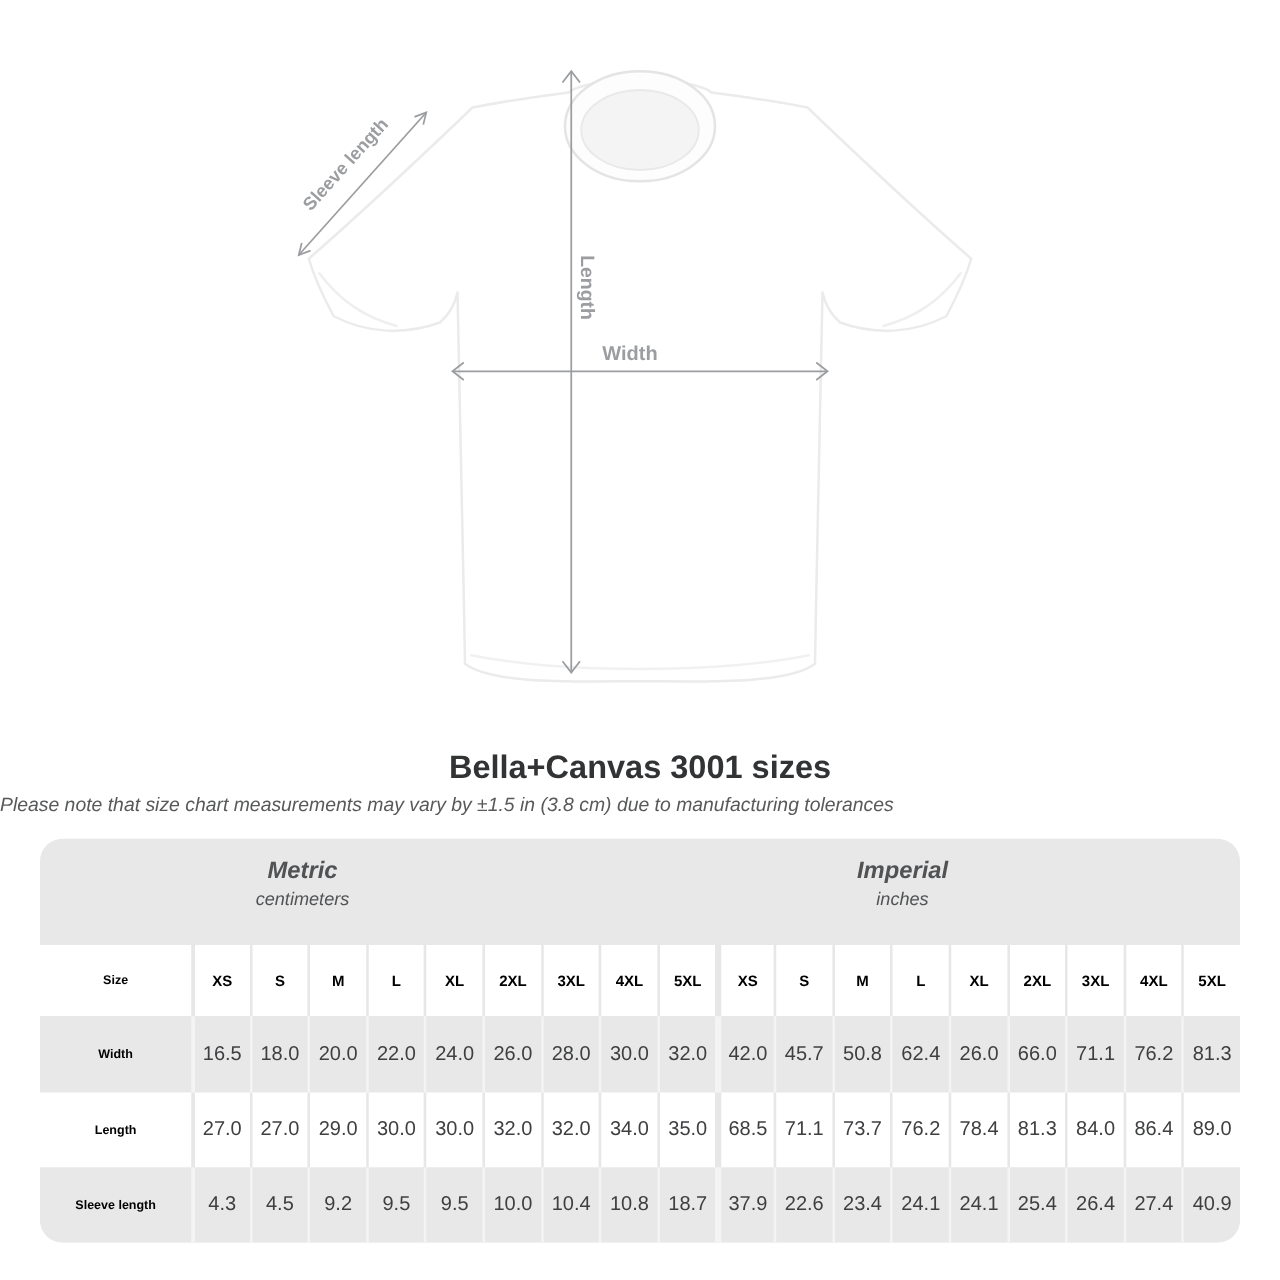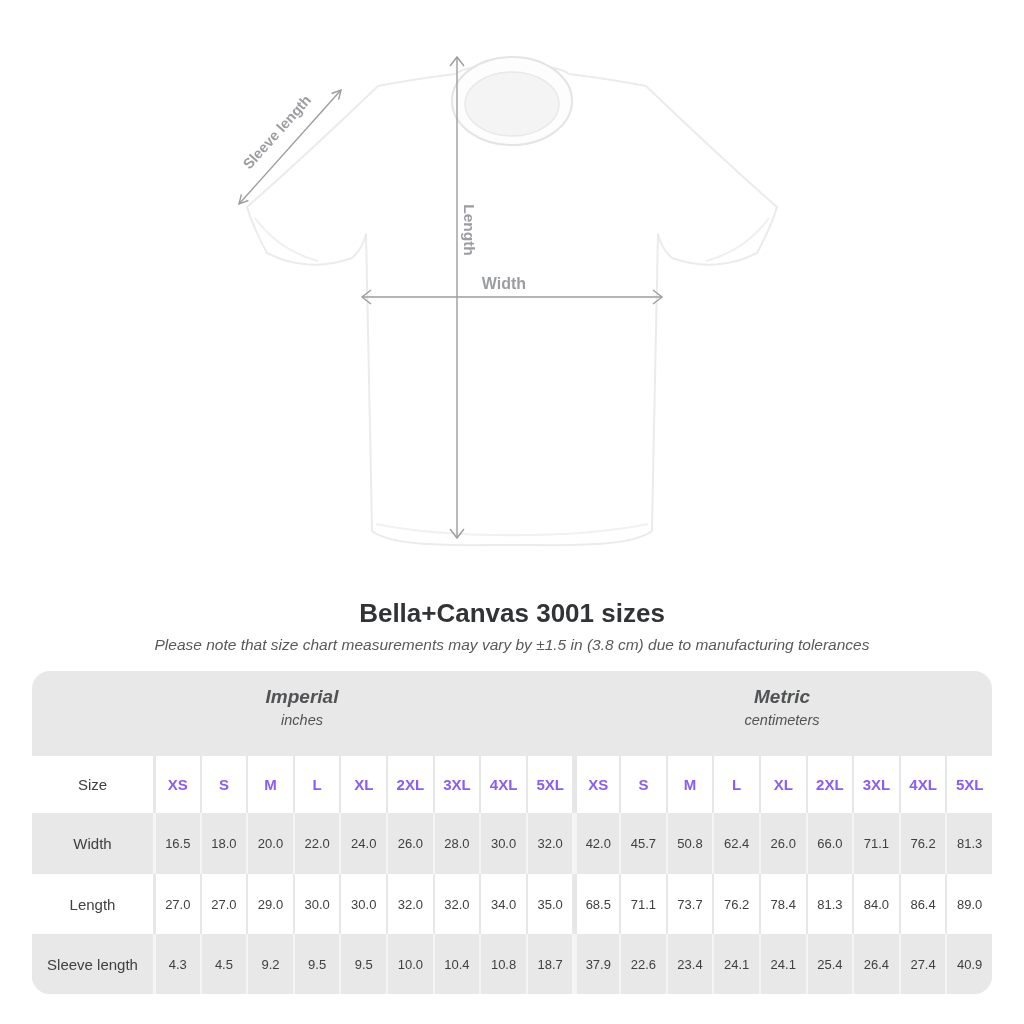--- a/index.html
+++ b/index.html
@@ -24,21 +24,21 @@
   .length-label { left:469px; top:230px; font-size:15.5px;
     transform:translate(-50%,-50%) rotate(90deg); }
   .width-label  { left:504px; top:284px; font-size:16px; }
 
   
   .chart-title {
     margin:20px 0 0 0; text-align:center;
     font-size:26px; font-weight:bold; color:#323335;
   }
   .chart-subtitle {
-    margin:7px 0 0 0; text-align:center;
+    margin:7px 0 0 0; text-align:left;
     font-size:15.5px; font-style:italic; color:#58595b;
   }
 
   
   .size-table {
     position:relative; width:960px; margin:17px auto 0 auto;
     background:#e8e8e8; border-radius:18px; overflow:hidden;
   }
   .unit-band { display:flex; height:85px; }
   .unit-group { text-align:center; padding-top:15px; color:#515254; }
@@ -48,23 +48,23 @@
   .unit-sub  { font-size:14.5px; font-style:italic; margin-top:4px; }
 
   .size-grid {
     display:grid;
     grid-template-columns:121px repeat(18, 1fr);
     grid-template-rows:57px 61px 60px 60px;
   }
   .cell { display:flex; align-items:center; justify-content:center; }
   .row-white { background:#ffffff; }
   .row-gray  { background:#e8e8e8; }
-  .label-cell { font-size:15px; font-weight:normal; color:#404040; }
-  .head-cell  { font-size:15px;  font-weight:bold; color:#8b5cf6; }
-  .data-cell  { font-size:13px; color:#3e3f41; }
+  .label-cell { font-size:10px; font-weight:bold; color:#000000; }
+  .head-cell  { font-size:12px;  font-weight:bold; color:#000000; }
+  .data-cell  { font-size:16px; color:#3e3f41; }
   .data-cell, .head-cell { border-left:2px solid transparent; }
   .head-cell.row-white, .data-cell.row-white { border-left-color:#e7e7e7; }
   .head-cell.row-gray,  .data-cell.row-gray  { border-left-color:#f4f4f4; }
   .first-data   { border-left-width:3px !important; }
   .metric-start { border-left-width:5px !important; }
 </style>
 </head>
 <body>
 
 <div class="diagram">
@@ -116,27 +116,27 @@
   <div class="dim-label sleeve-label">Sleeve length</div>
   <div class="dim-label length-label">Length</div>
   <div class="dim-label width-label">Width</div>
 </div>
 
 <h1 class="chart-title">Bella+Canvas 3001 sizes</h1>
 <p class="chart-subtitle">Please note that size chart measurements may vary by ±1.5 in (3.8 cm) due to manufacturing tolerances</p>
 
 <div class="size-table">
   <div class="unit-band">
+    <div class="unit-group unit-metric">
+      <div class="unit-name">Metric</div>
+      <div class="unit-sub">centimeters</div>
+    </div>
     <div class="unit-group unit-imperial">
       <div class="unit-name">Imperial</div>
       <div class="unit-sub">inches</div>
-    </div>
-    <div class="unit-group unit-metric">
-      <div class="unit-name">Metric</div>
-      <div class="unit-sub">centimeters</div>
     </div>
   </div>
   <div class="size-grid" id="size-grid">
       <div class="cell label-cell row-white">Size</div>
       <div class="cell head-cell row-white first-data">XS</div>
       <div class="cell head-cell row-white">S</div>
       <div class="cell head-cell row-white">M</div>
       <div class="cell head-cell row-white">L</div>
       <div class="cell head-cell row-white">XL</div>
       <div class="cell head-cell row-white">2XL</div>

